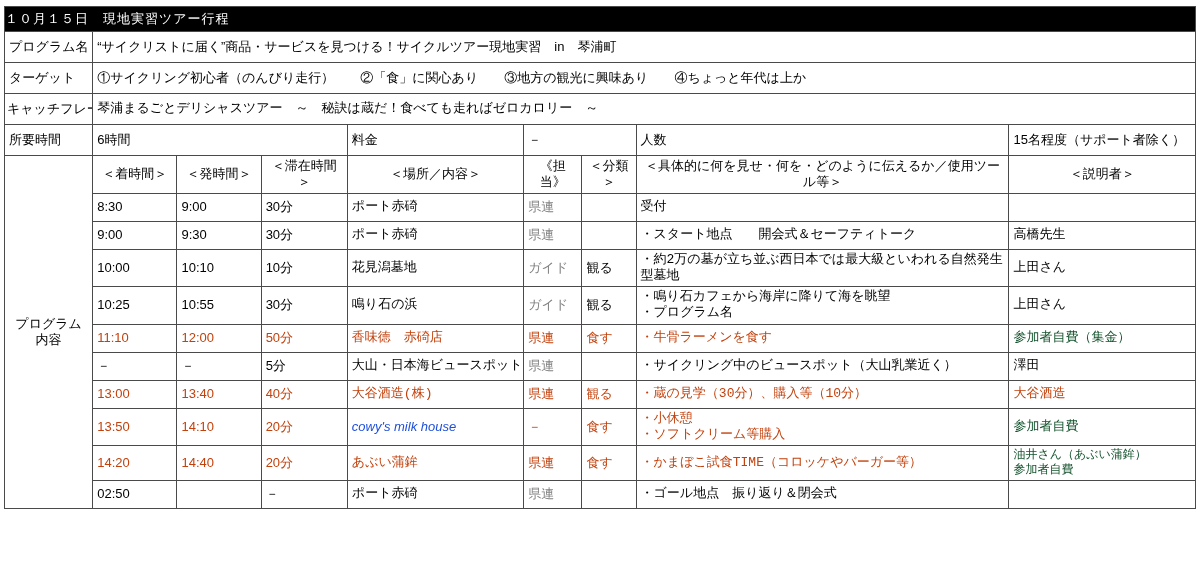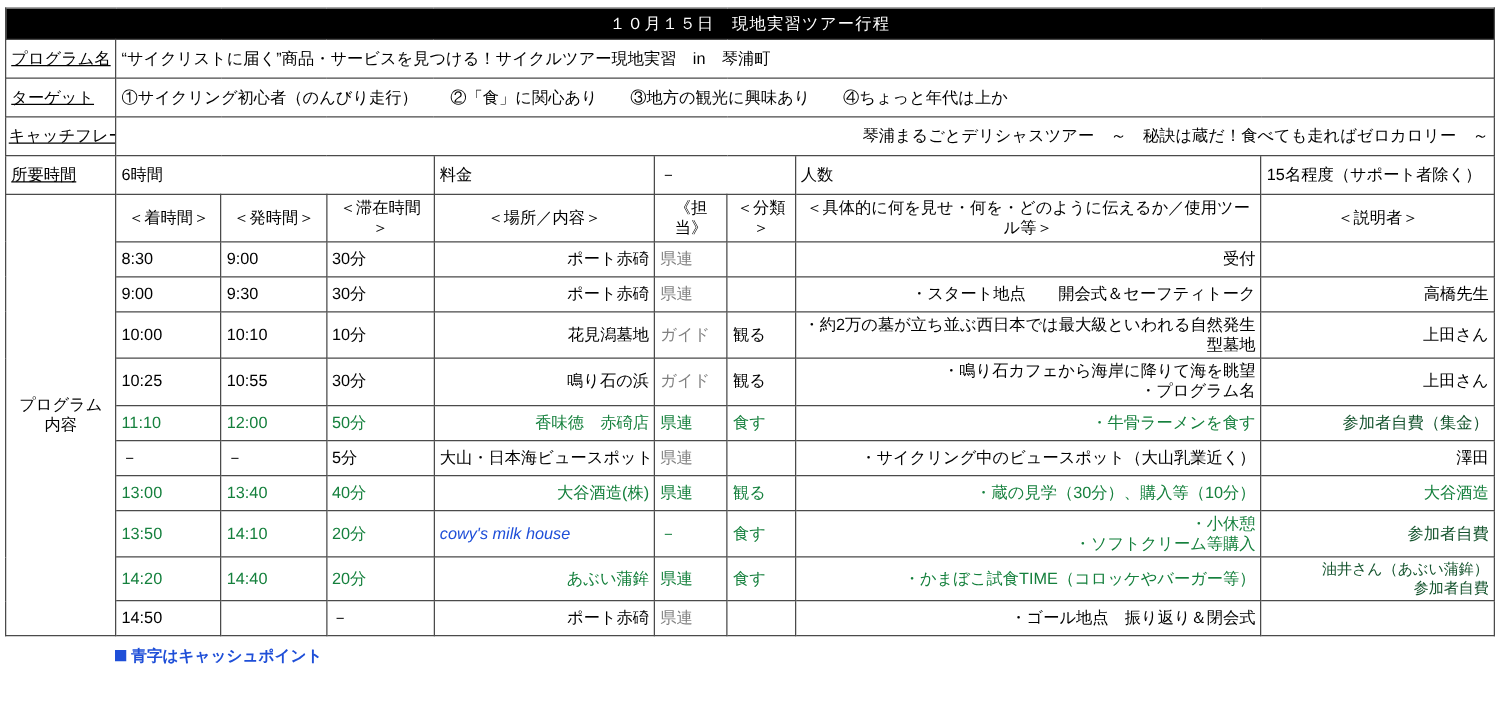--- a/index.html
+++ b/index.html
@@ -32,43 +32,42 @@
     padding: 2px 4px;
     font-size: 13px;
     font-weight: normal;
     vertical-align: middle;
     line-height: 1.25;
     overflow: hidden;
   }
   .title-bar {
     background: #000000;
     color: #ffffff;
-    text-align: center;
+    text-align: left;
     font-size: 14px;
     font-weight: bold;
     letter-spacing: 1px;
     height: 20px;
     padding: 2px 0 !important;
   }
   .label-cell {
     font-size: 12.5px;
     padding-left: 4px;
     white-space: nowrap;
-    text-decoration: underline;
   }
   .ctr { text-align: left; }
-  .lft { text-align: right; }
+  .lft { text-align: left; font-family: Liberation Mono, monospace; }
   .hdr-row td {
     text-align: center;
     font-size: 12.5px;
     height: 24px;
   }
   .row-cell { height: 28px; padding-left: 24px; }
   .gray { color: #808080; }
-  .blue { color: #15803d; font-weight: bold; }
+  .blue { color: #c2410c; font-weight: bold; }
   .blue-i { color: #1f4fd8; font-weight: bold; font-style: italic; }
   .red { color: #14532d; font-weight: bold; }
   .small { font-size: 12px; }
   .nowrap { white-space: nowrap; }
   .two-line { line-height: 1.15; font-size: 12.5px; margin-left: 42px; }
   .footnote {
     margin: 8px 0 0 88px;
     font-size: 12.5px;
     color: #1f4fd8;
     font-weight: bold;
@@ -240,29 +239,26 @@
         <td class="ctr blue">20分</td>
         <td class="lft blue">あぶい蒲鉾</td>
         <td class="ctr blue small">県連</td>
         <td class="ctr blue small">食す</td>
         <td class="lft blue">・かまぼこ試食TIME（コロッケやバーガー等）</td>
         <td class="lft red two-line" style="white-space:pre-line;font-size:12px;">油井さん（あぶい蒲鉾）
 参加者自費</td>
       </tr>
 
       <tr class="row-cell">
-        <td class="ctr">14:50</td>
+        <td class="ctr">02:50</td>
         <td class="ctr"></td>
         <td class="ctr">－</td>
         <td class="lft">ポート赤碕</td>
         <td class="ctr gray small">県連</td>
         <td class="ctr"></td>
         <td class="lft">・ゴール地点　振り返り＆閉会式</td>
         <td class="lft"></td>
       </tr>
     </tbody>
   </table>
 
-  <div class="footnote">
-    <span class="sq"></span><span>青字はキャッシュポイント</span>
-  </div>
 
 </div>
 
 </body></html>

